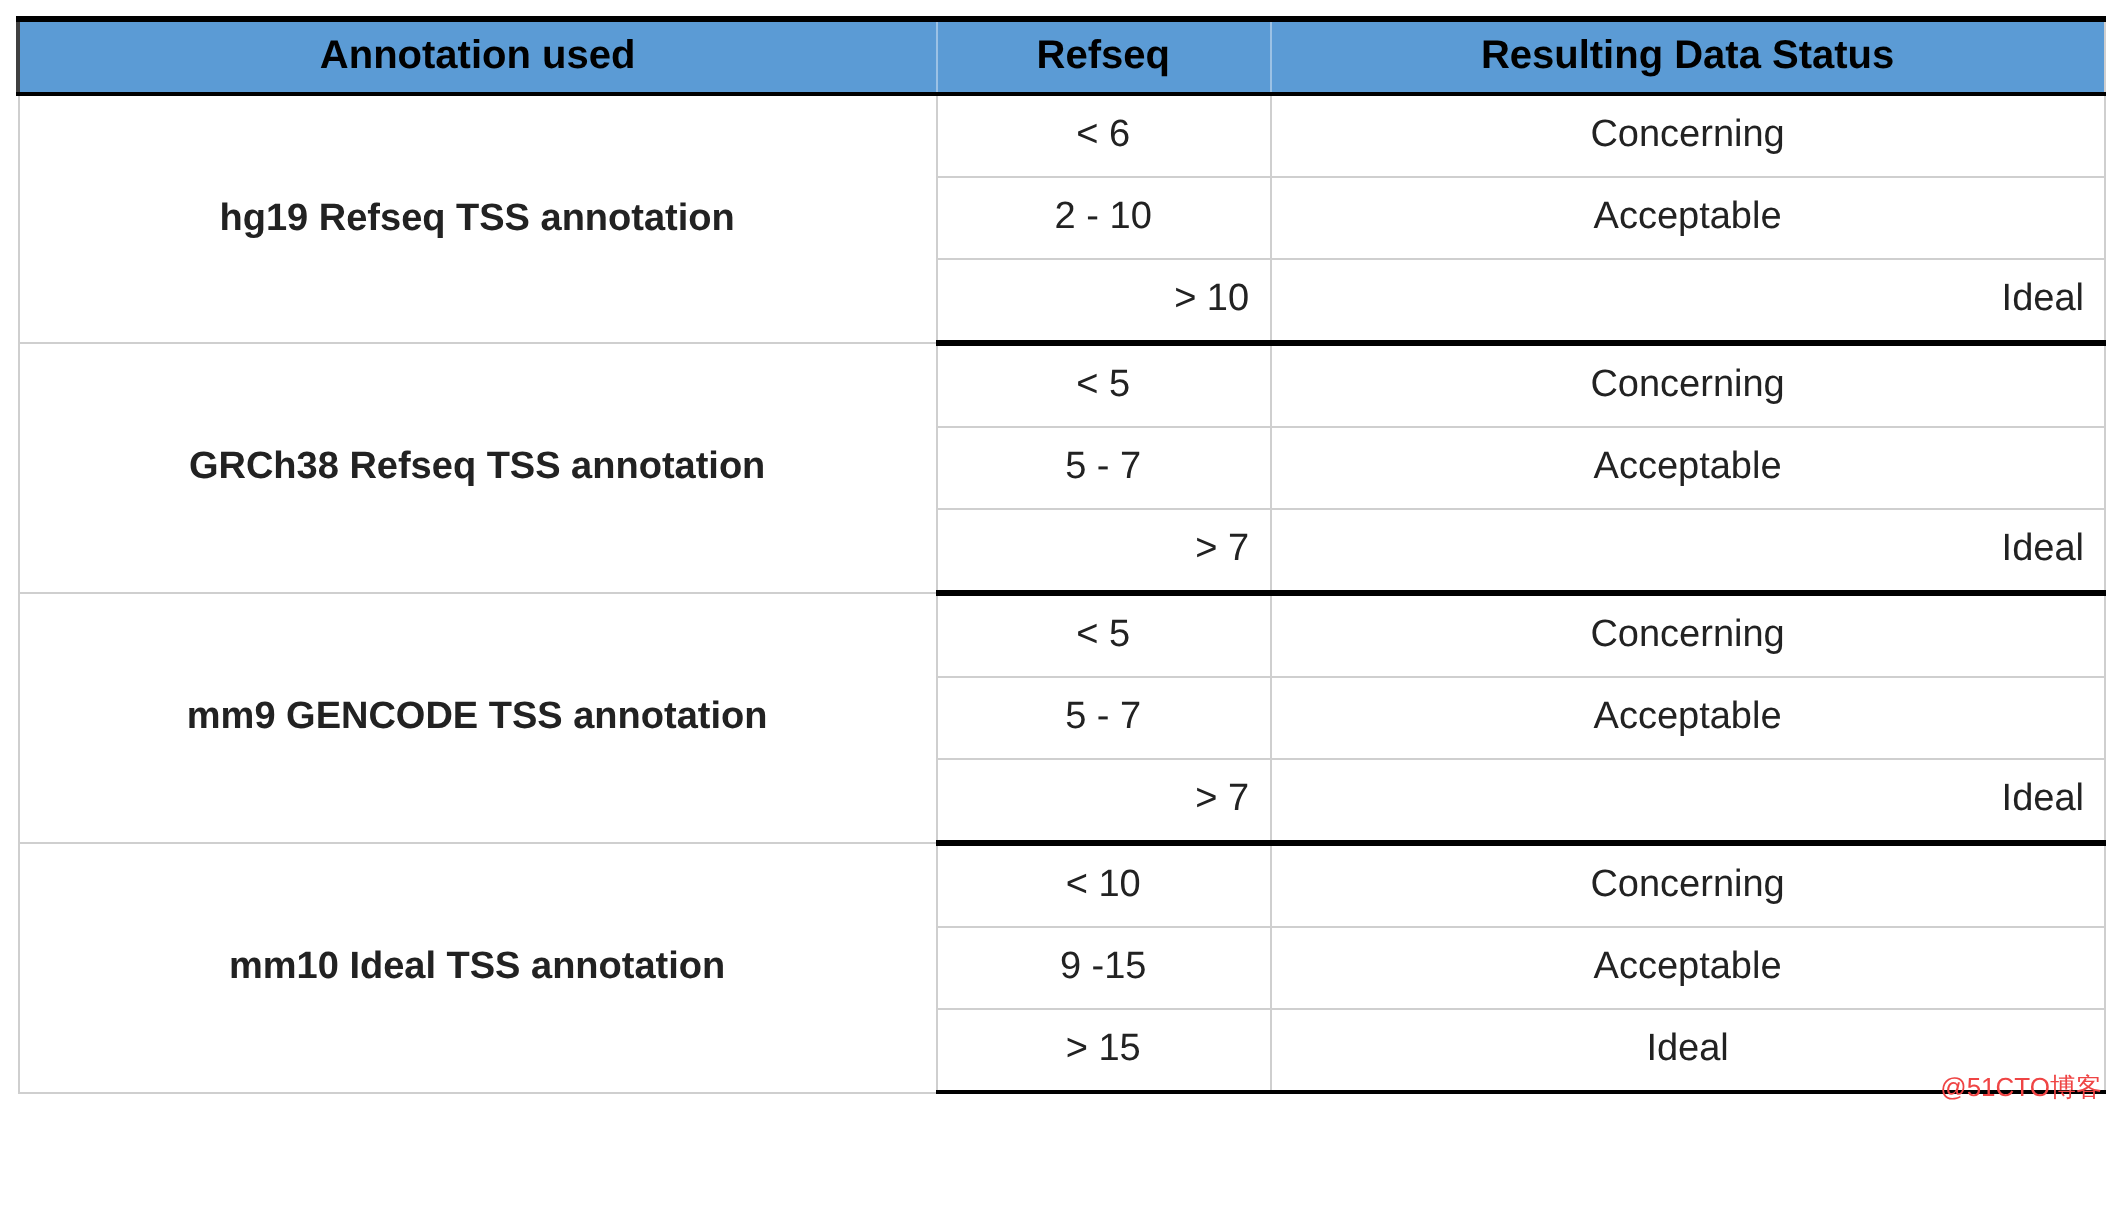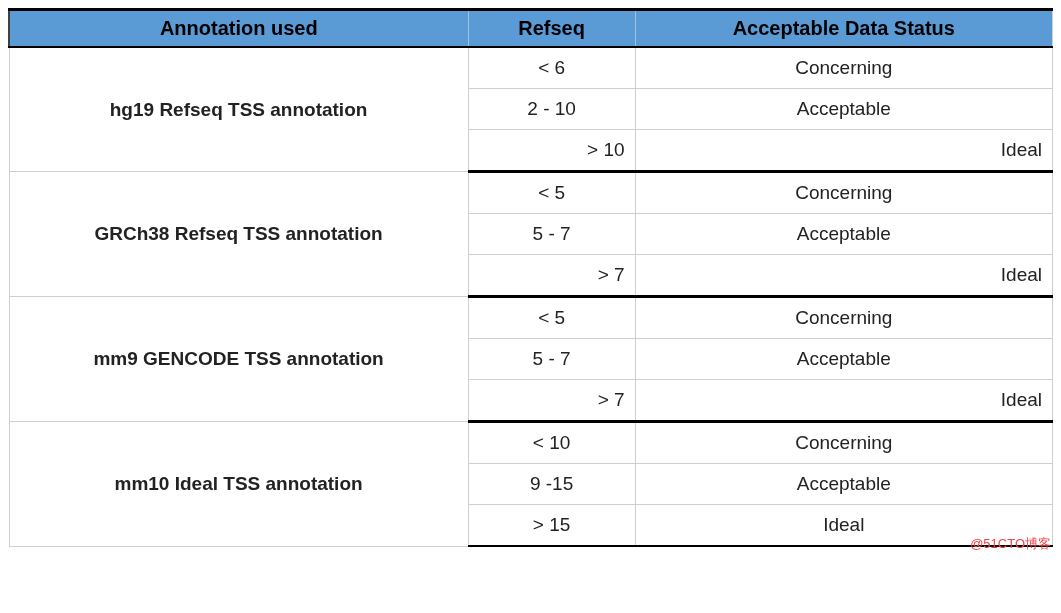--- a/index.html
+++ b/index.html
@@ -73,21 +73,21 @@
 <table>
   <colgroup>
     <col class="col-annotation">
     <col class="col-value">
     <col class="col-status">
   </colgroup>
   <thead>
     <tr>
       <th>Annotation used</th>
       <th>Refseq</th>
-      <th>Acceptable Data Status</th>
+      <th>Resulting Data Status</th>
     </tr>
   </thead>
   <tbody>
 
     <tr>
       <td class="annotation-cell" rowspan="3">hg19 Refseq TSS annotation</td>
       <td>&lt; 6</td>
       <td>Concerning</td>
     </tr>
     <tr>

